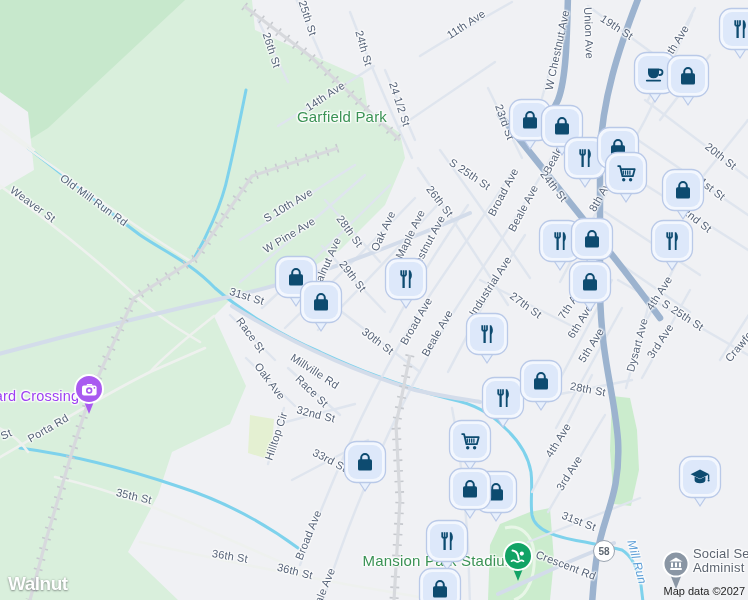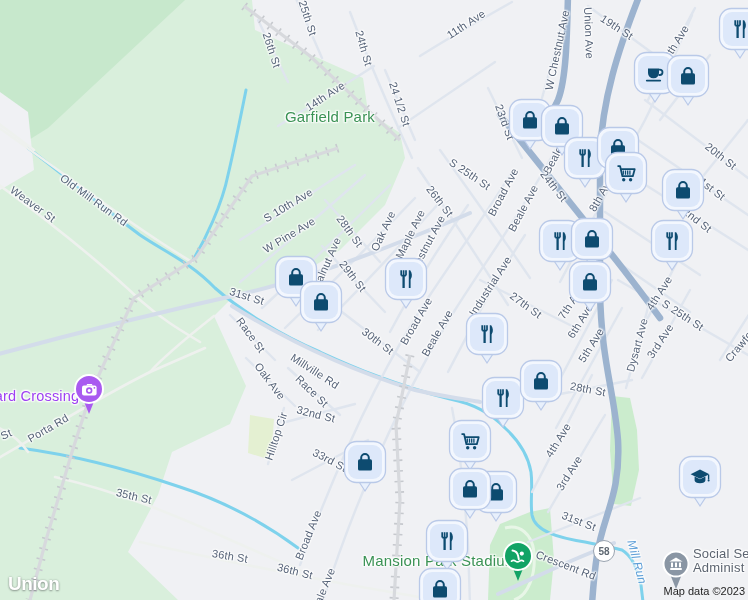--- a/index.html
+++ b/index.html
@@ -197,21 +197,21 @@
       <div class="lbl " style="left: 566px; top: 565px; transform: translate(-50%, -50%) rotate(21deg);">Crescent Rd</div>
       <div class="lbl " style="left: 134px; top: 496px; transform: translate(-50%, -50%) rotate(13deg);">35th St</div>
       <div class="lbl " style="left: 230px; top: 556px; transform: translate(-50%, -50%) rotate(9deg);">36th St</div>
       <div class="lbl " style="left: 295px; top: 571px; transform: translate(-50%, -50%) rotate(14deg);">36th St</div>
       <div class="lbl " style="left: 308px; top: 535px; transform: translate(-50%, -50%) rotate(-68deg);">Broad Ave</div>
       <div class="lbl " style="left: 322px; top: 592px; transform: translate(-50%, -50%) rotate(-68deg);">Beale Ave</div>
       <div class="lbl " style="left: 33px; top: 204px; transform: translate(-50%, -50%) rotate(36deg);">Weaver St</div>
       <div class="lbl " style="left: 94px; top: 200px; transform: translate(-50%, -50%) rotate(36deg);">Old Mill Run Rd</div>
       <div class="lbl " style="left: 48px; top: 428px; transform: translate(-50%, -50%) rotate(-30deg);">Porta Rd</div>
       <div class="lbl " style="left: 6px; top: 434px; transform: translate(-50%, -50%) rotate(-25deg);">St</div>
-      <div class="lbl park-lbl" style="left: 330px; top: 116px; transform: translate(-50%, -50%) rotate(0deg);">Garfield Park</div>
+      <div class="lbl park-lbl" style="left: 342px; top: 116px; transform: translate(-50%, -50%) rotate(0deg);">Garfield Park</div>
       <div class="lbl park-lbl" style="left: 440px; top: 560px; transform: translate(-50%, -50%) rotate(0deg);">Mansion Park Stadium</div>
       <div class="lbl purple-lbl" style="left: 37px; top: 396px; transform: translate(-50%, -50%) rotate(0deg);">ard Crossing</div>
       <div class="lbl water-lbl" style="left: 637px; top: 562px; transform: translate(-50%, -50%) rotate(75deg);">Mill Run</div>
       <div class="lbl poi-gray" style="left: 693px; top: 547px;">
         <div>Social Se</div>
         <div>Administ</div>
       </div>
     </div>
   <div id="pins">
       <div class="pin" style="left: 296px; top: 276px;">
@@ -576,15 +576,15 @@
             <rect x="4.2" y="13.9" width="11.6" height="2" rx=".5" fill="#fff"></rect>
             <rect x="5" y="8.6" width="2" height="4.6" fill="#fff"></rect>
             <rect x="9" y="8.6" width="2" height="4.6" fill="#fff"></rect>
             <rect x="13" y="8.6" width="2" height="4.6" fill="#fff"></rect>
           </g>
         </svg>
       </div>
     </div>
 
   <div id="shield" style="left: 593px; top: 540px;">58</div>
-  <div id="glogo">Union</div>
-  <div id="mapdata">Map data ©2023</div>
+  <div id="glogo">Walnut</div>
+  <div id="mapdata">Map data ©2027</div>
 </div>
 
 </body></html>

